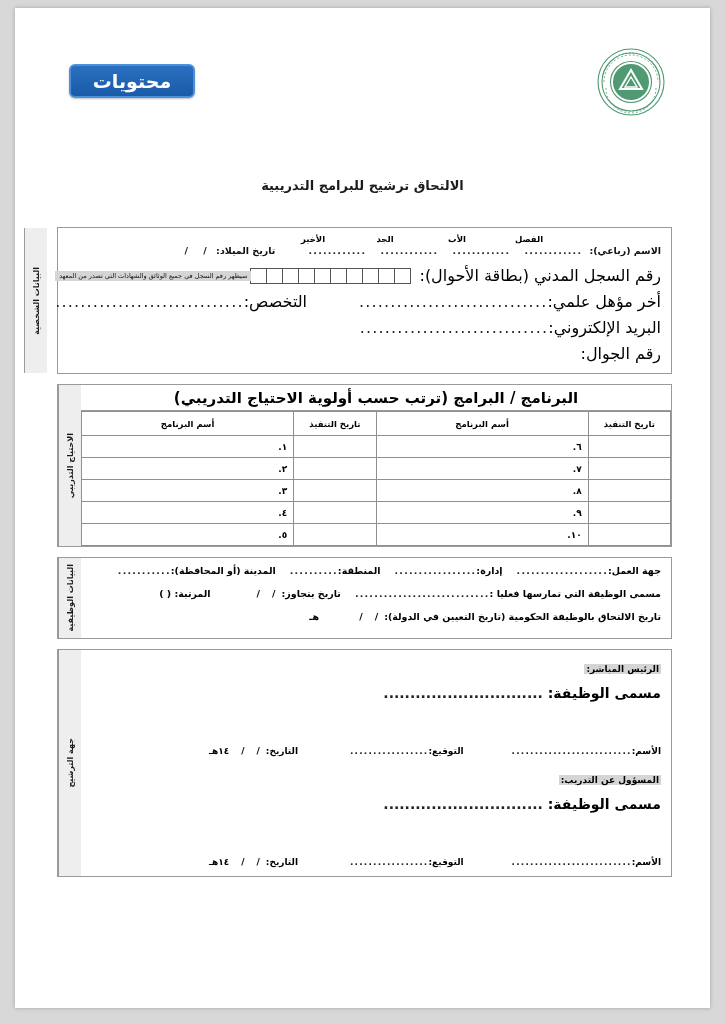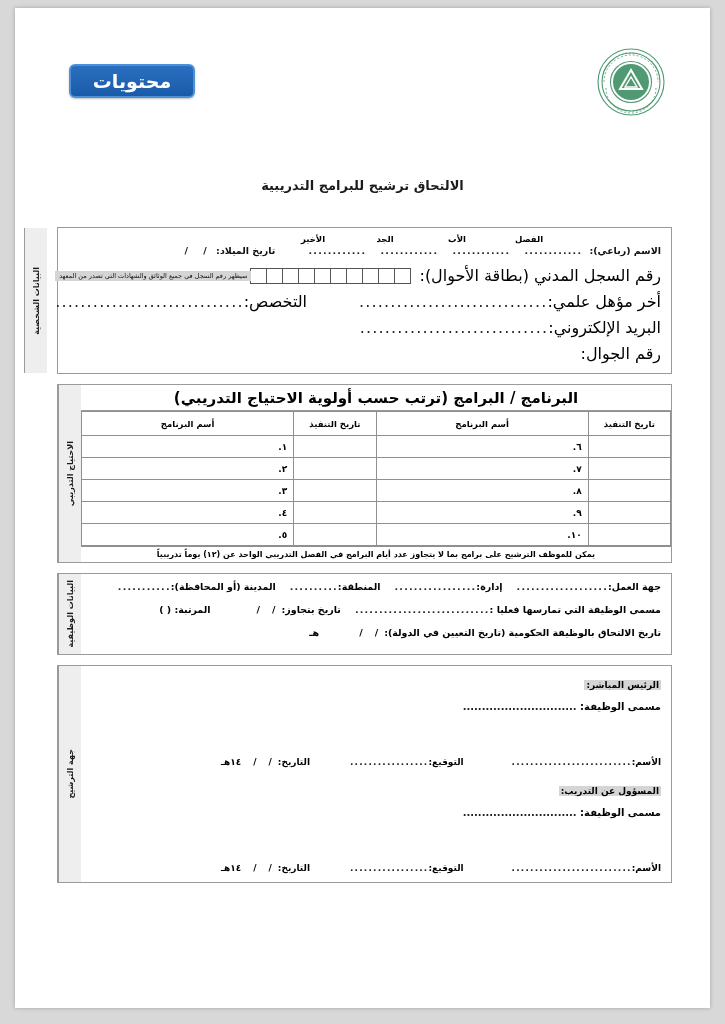--- a/index.html
+++ b/index.html
@@ -196,24 +196,24 @@
   
   .sec-nom .section-body { padding: 7px 10px 9px 8px; }
   .sub-head {
     background: #d5d5d5;
     display: inline-block;
     font-size: 9px;
     font-weight: bold;
     padding: 0 2px;
     margin-bottom: 11px;
   }
-  .nom-line { font-size: 10px; font-weight: bold; margin-bottom: 1px; }
+  .nom-line { font-size: 14px; font-weight: bold; margin-bottom: 1px; }
   .nom-final { display: flex; align-items: baseline; font-size: 9px; font-weight: bold; }
   .sig { margin-right: 48px; white-space: nowrap; margin-top: 44px; }
-  .date { margin-right: 40px; white-space: nowrap; }
+  .date { margin-right: 52px; white-space: nowrap; }
   .blk2 { margin-top: 12px; }
 </style>
 </head>
 <body>
 
 <div class="page">
 
   <div class="header">
     <div class="badge">
       <span>محتويات</span>
@@ -349,21 +349,20 @@
             <td class="col-name num">٤.</td>
           </tr>
           <tr>
             <td class="col-date"></td>
             <td class="col-name num">١٠.</td>
             <td class="col-date"></td>
             <td class="col-name num">٥.</td>
           </tr>
         </tbody>
       </table>
-      <div class="tbl-foot">يمكن للموظف الترشيح على برامج بما لا يتجاوز  عدد أيام البرامج في الفصل التدريبي الواحد عن (١٢) يوماً تدريبياً</div>
     </div>
     <div class="side-tab">
       <span>الاحتياج التدريبي</span>
     </div>
   </div>
 
   <div class="section sec-job">
     <div class="section-body">
 
       <div class="jrow">

